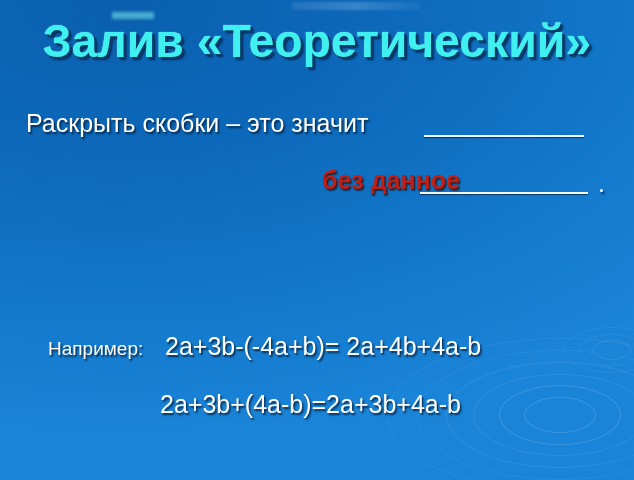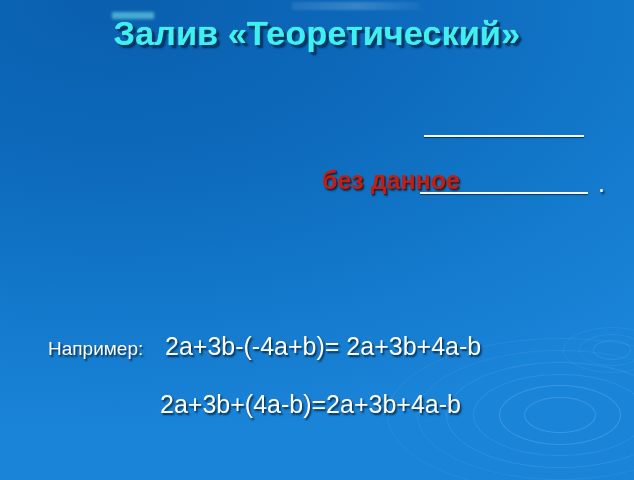--- a/index.html
+++ b/index.html
@@ -67,21 +67,21 @@
   
   #title-block {
     position: absolute;
     left: 0;
     top: 14px;
     width: 634px;
     text-align: center;
   }
   #slide-title {
     display: block;
-    font-size: 34px;
+    font-size: 46px;
     font-weight: bold;
     color: #3ff0f0;
     letter-spacing: 0.2px;
     text-shadow:
       2px 2px 0 #0a3a6b,
       3px 3px 2px rgba(4, 25, 50, 0.75),
       0 0 1px #9ffcfc;
     white-space: nowrap;
   }
   #slide-subtitle {
@@ -200,34 +200,35 @@
     <div class="ring faint" style="width:64px;  height:30px;"></div>
     <div class="ring faint" style="width:96px;  height:44px;"></div>
   </div>
 
   <div id="title-block">
     <span id="slide-title">Залив «Теоретический»</span>
   </div>
 
   <div id="body-block">
 
+    <div class="body-line" id="body-line-1">Раскрыть скобки – это значит</div>
 
 
 
     <div class="blank" id="blank-1"></div>
 
     <div class="blank" id="blank-2"></div>
 
     <div id="trailing-period">.</div>
   </div>
 
 
   <div class="answer-word" id="answer-2">без данное</div>
 
   <div id="examples-block">
     <div id="example-label">Например:</div>
 
-    <div id="example-line-1">2a+3b-(-4a+b)= 2a+3b+4a-b</div>
+    <div id="example-line-1">2a+3b-(-4a+b)= 2a+4b+4a-b</div>
 
     <div id="example-line-2">2a+3b+(4a-b)=2a+3b+4a-b</div>
   </div>
 
 </div>
 
 </body></html>

